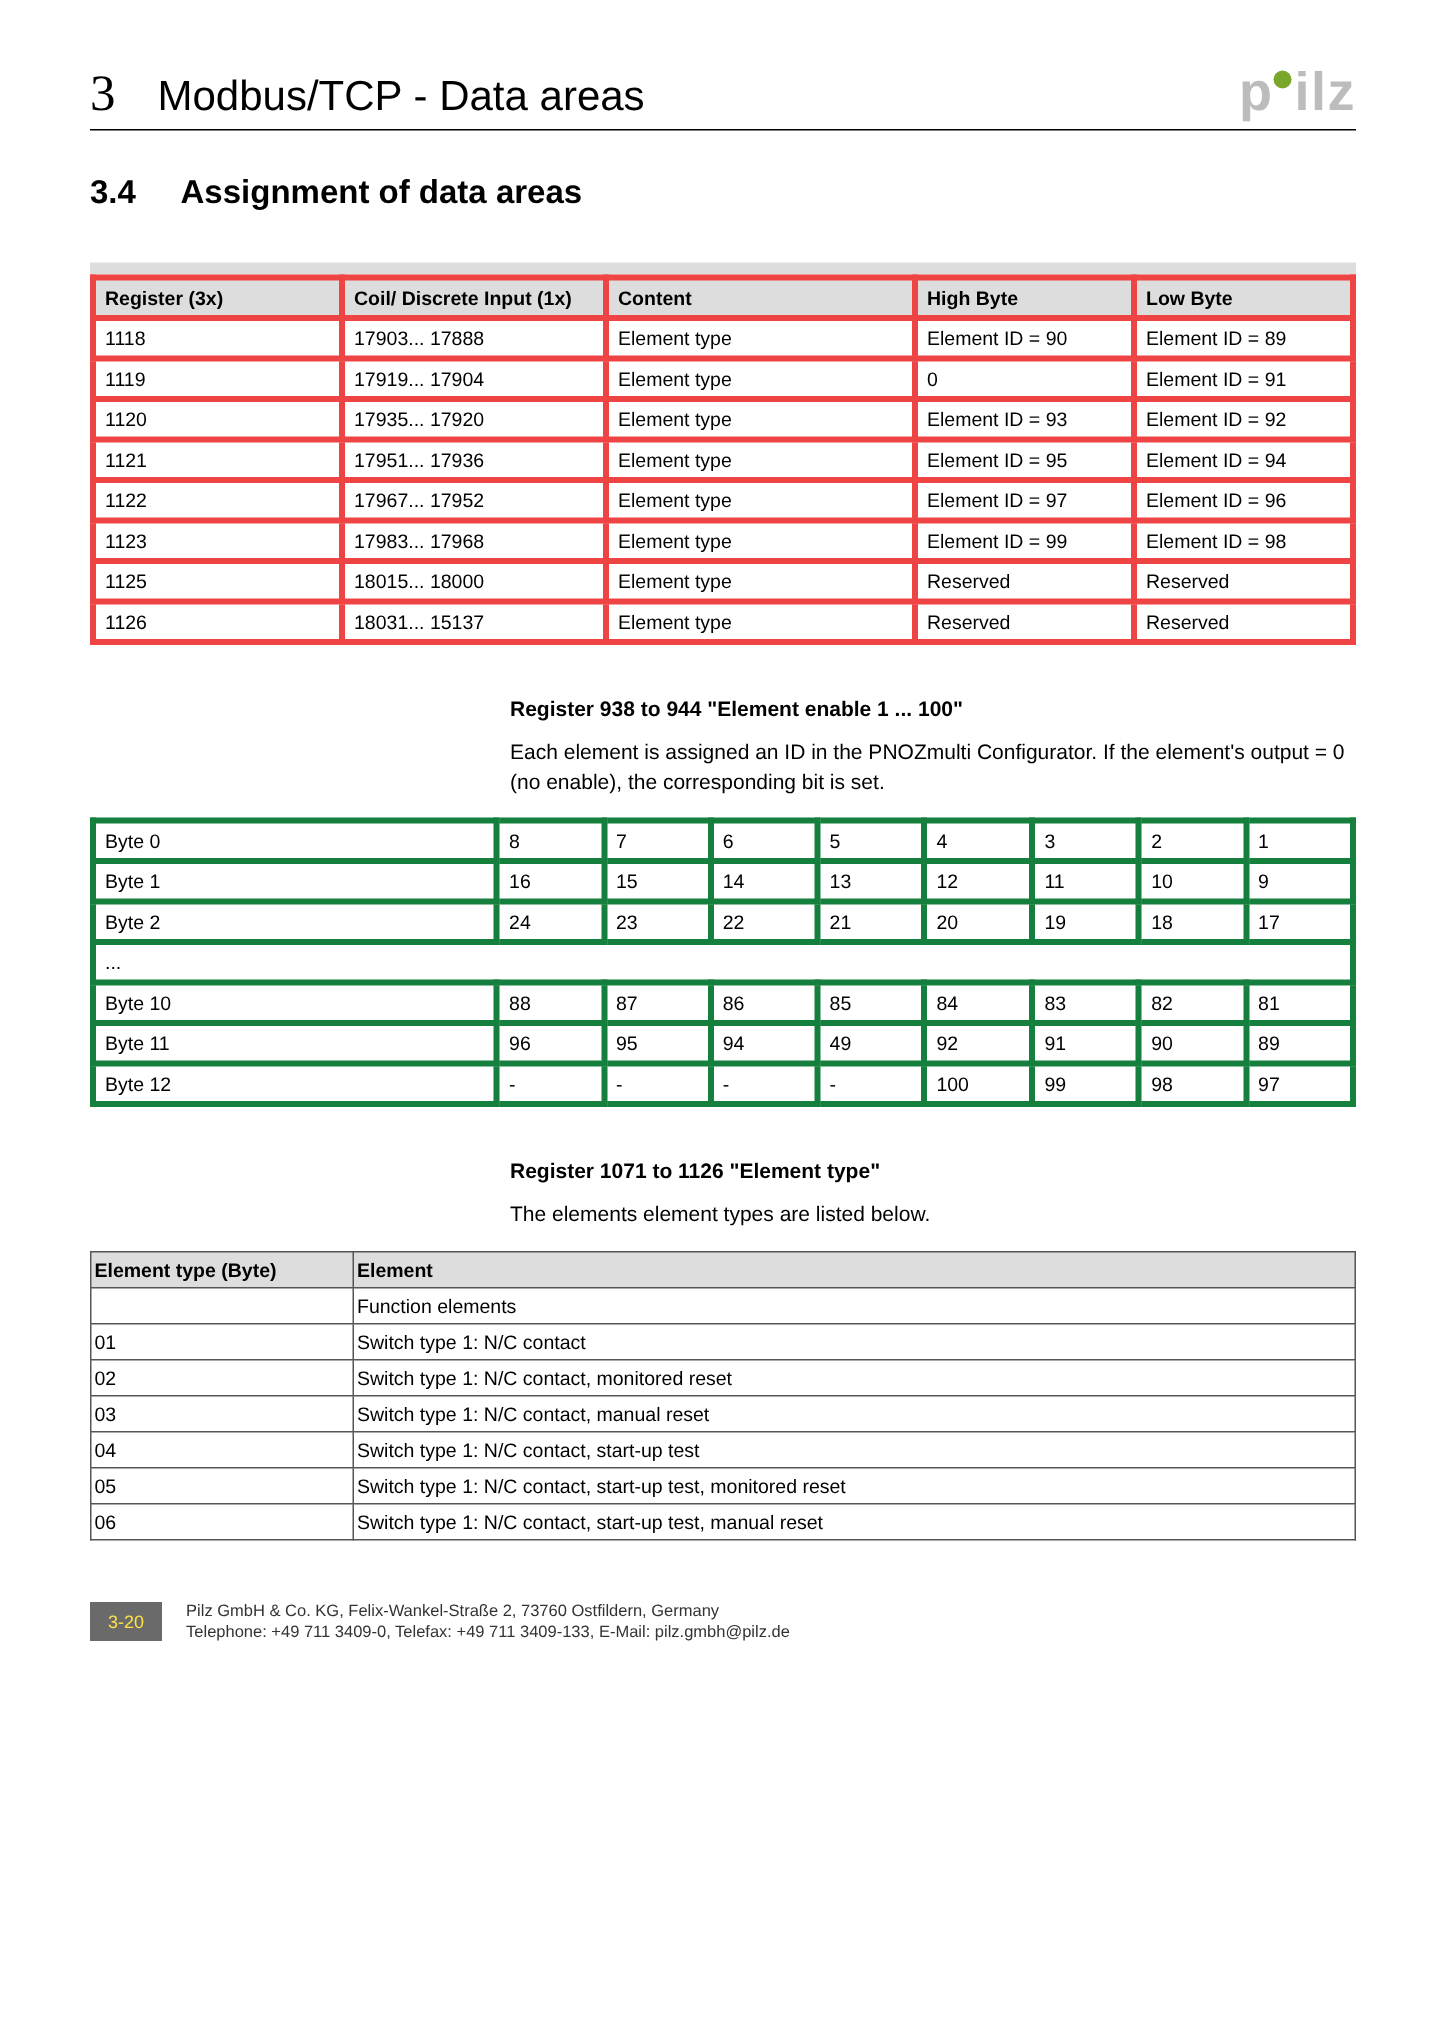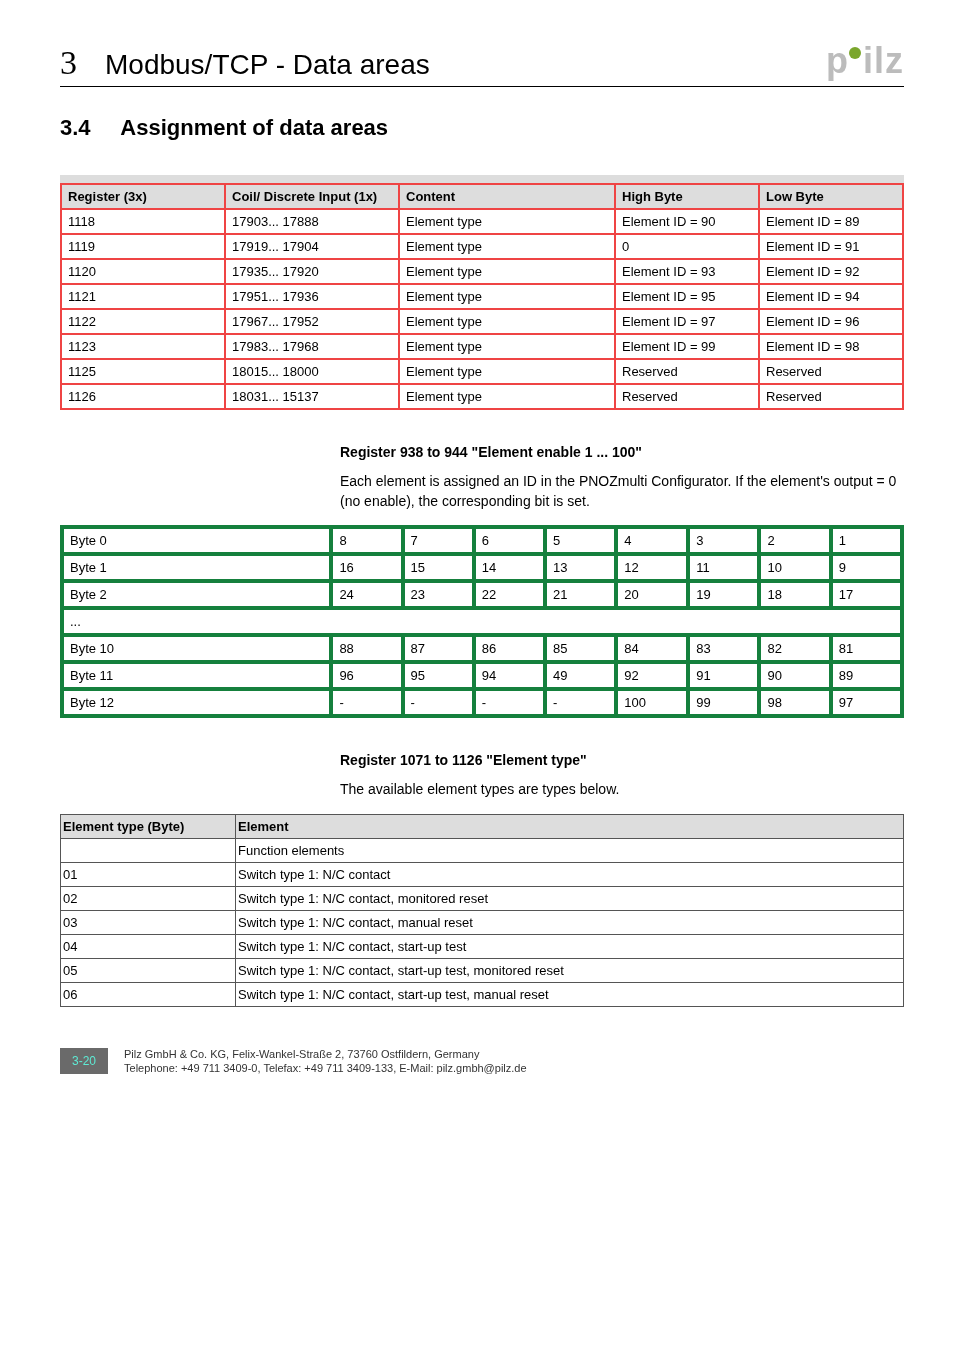--- a/index.html
+++ b/index.html
@@ -61,21 +61,21 @@
     background: #ddd;
     margin-top: 34px;
   }
   table.data {
     width: 100%;
     border-collapse: collapse;
     margin-top: 0;
     font-size: 13px;
   }
   table.data th, table.data td {
-    border: 2px solid #ef4444;
+    border: 4px solid #ef4444;
     padding: 4px 6px;
     text-align: left;
     vertical-align: top;
   }
   table.data th {
     background: #ddd;
     font-weight: 700;
   }
   .col-reg { width: 150px; }
   .col-coil { width: 160px; }
@@ -126,21 +126,21 @@
   .elem-col1 { width: 170px; }
   .footer {
     display: flex;
     align-items: center;
     margin-top: 40px;
     font-size: 11px;
     color: #333;
   }
   .footer .pagebox {
     background: #6a6a6a;
-    color: #5eead4;
+    color: #fde047;
     padding: 6px 12px;
     font-size: 12px;
     margin-right: 16px;
   }
   .footer .lines div {
     line-height: 1.3;
   }
 </style>
 </head>
 <body>
@@ -309,21 +309,21 @@
           <td class="bits-cell">-</td>
           <td class="bits-cell">100</td>
           <td class="bits-cell">99</td>
           <td class="bits-cell">98</td>
           <td class="bits-cell">97</td>
         </tr>
       </tbody>
   </table>
 
   <div class="subhead">Register 1071 to 1126 "Element type"</div>
-  <div class="paragraph">The available element types are types below.</div>
+  <div class="paragraph">The elements element types are listed below.</div>
 
   <table class="elem">
     <thead>
       <tr>
         <th class="elem-col1">Element type (Byte)</th>
         <th>Element</th>
       </tr>
     </thead>
     <tbody id="elembody">
         <tr>

